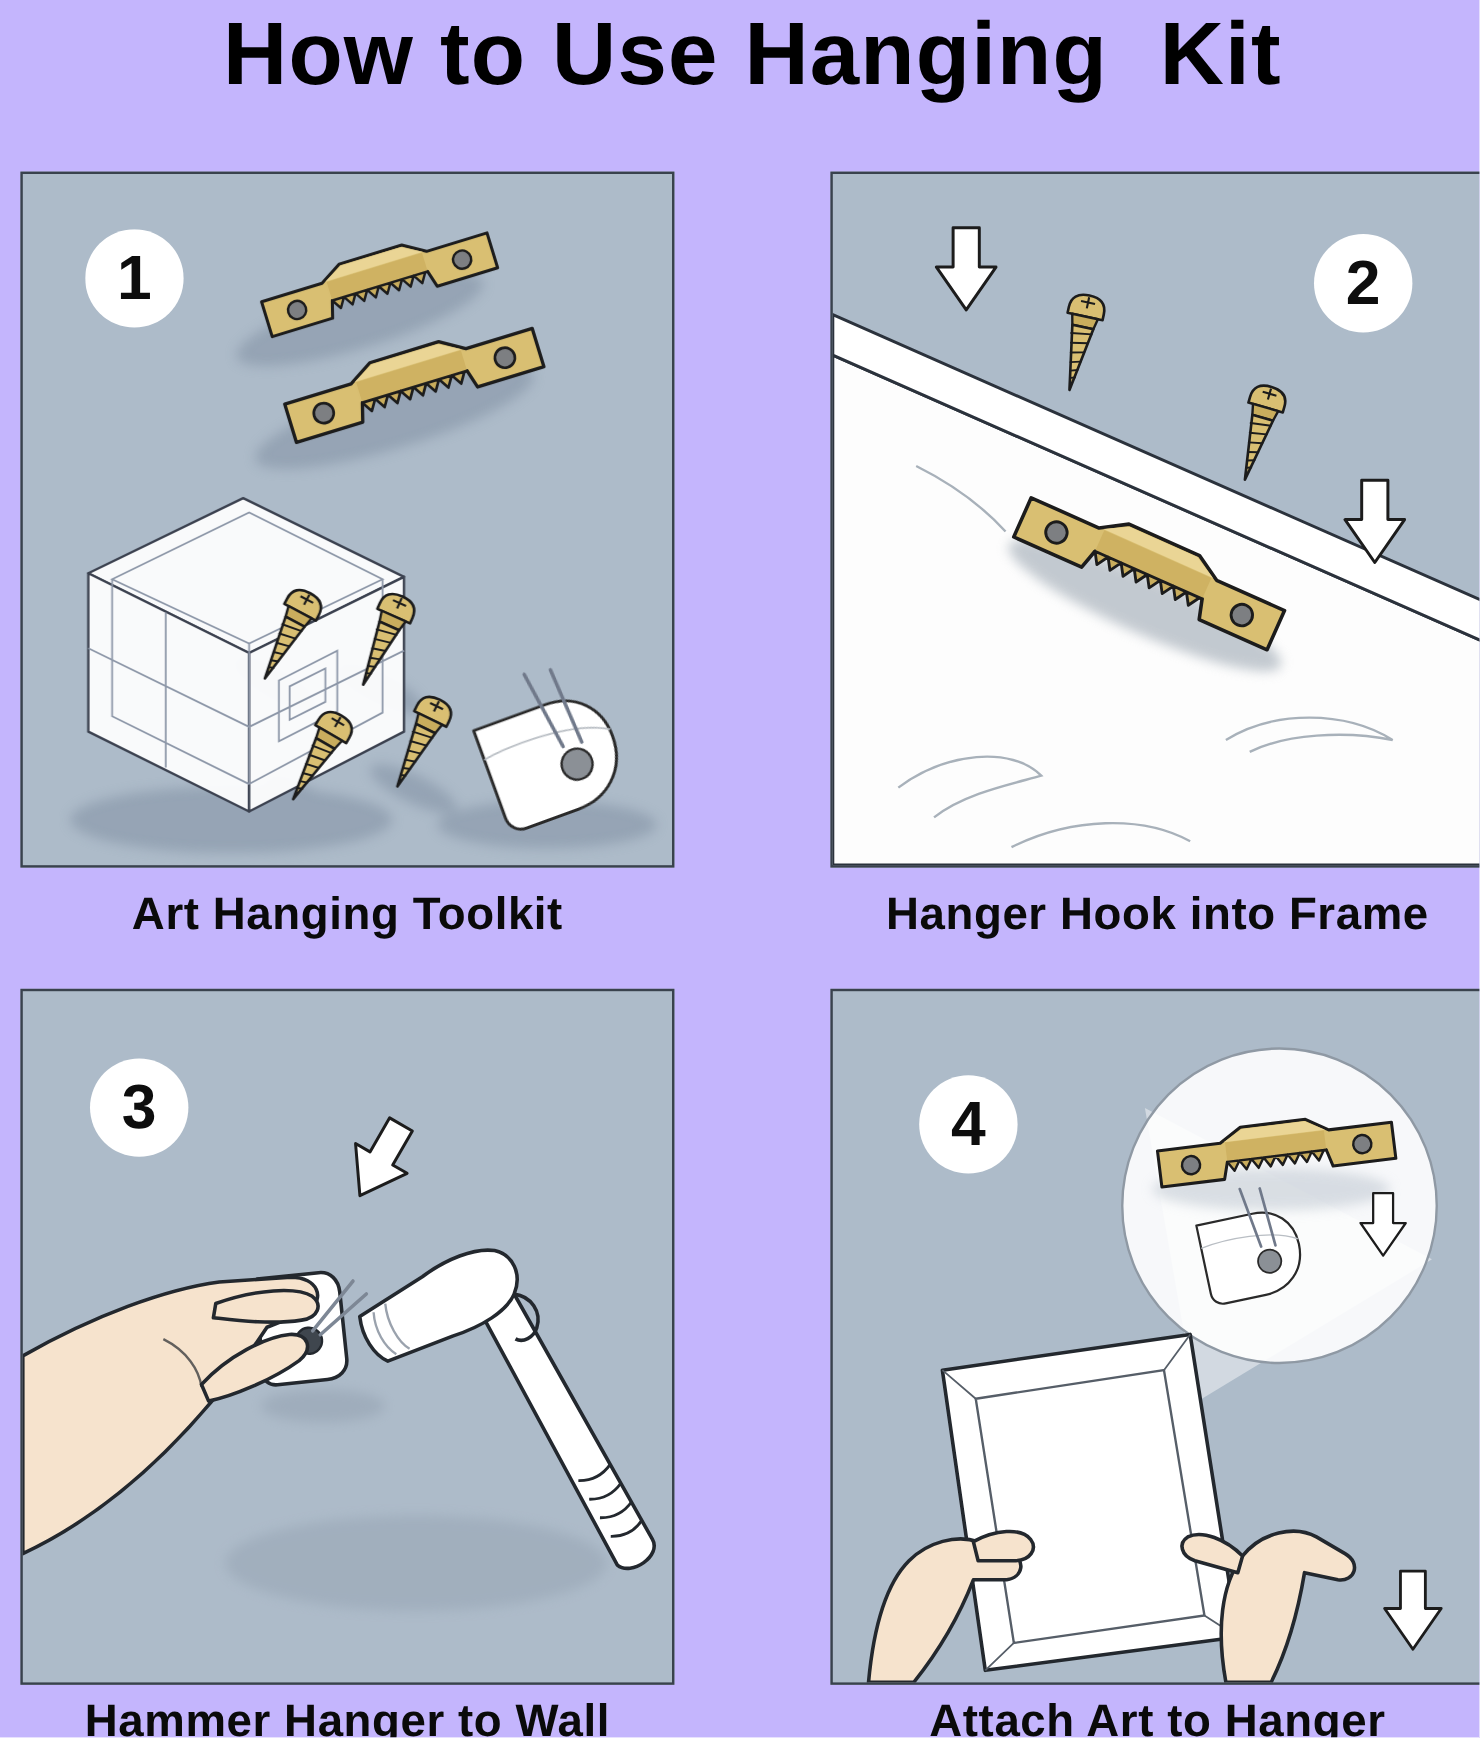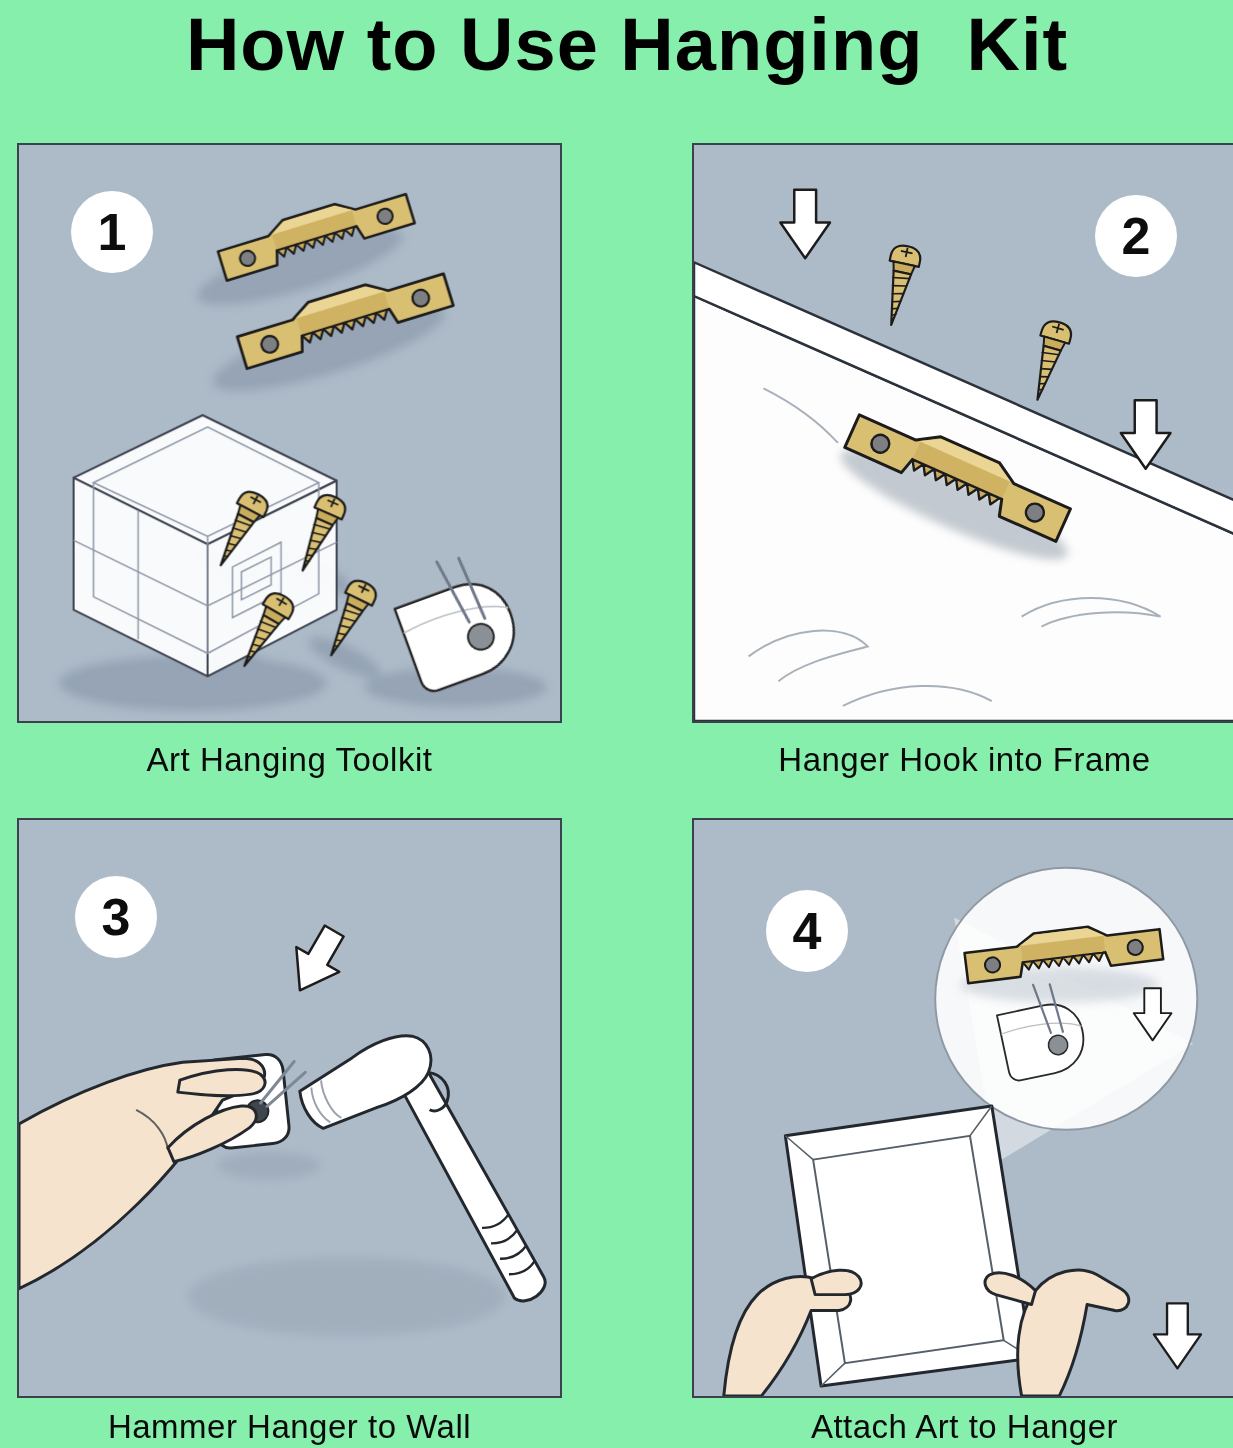--- a/index.html
+++ b/index.html
@@ -1,21 +1,21 @@
 <!DOCTYPE html>
 <html><head>
 <meta charset="utf-8">
 <style>
   * { margin:0; padding:0; box-sizing:border-box; }
   html,body { background:#ffffff; }
   .sheet {
     position:relative;
     width:1233px; height:1448px;
     margin:0 auto;
-    background:#86efac;
+    background:#c4b5fd;
     font-family:"Liberation Sans", sans-serif;
     overflow:hidden;
     padding-left:21px;
   }
   .titlebar {
     height:143px;
     display:flex; justify-content:center; align-items:flex-start;
     padding-top:6px;
   }
   .page-title {
@@ -43,23 +43,24 @@
     display:flex; align-items:center; justify-content:center;
     font-size:52px; font-weight:700; color:#0d0d0d;
     z-index:2;
   }
   .pos-1 { left:52px; top:46px; }
   .pos-2 { right:58px; top:50px; }
   .pos-3 { left:56px; top:56px; }
   .pos-4 { left:72px; top:70px; }
   .caption {
     text-align:center;
-    font-size:33px; line-height:1.15; color:#0a0a0a;
+    font-size:38px; line-height:1.15; color:#0a0a0a;
     letter-spacing:0.5px;
     padding:18px 0 39px;
+    font-weight:bold;
   }
   .step:nth-child(n+3) .caption { padding:10px 0 0;text-align:center; }
 </style>
 </head>
 <body>
 
 <svg width="0" height="0" style="position:absolute" aria-hidden="true">
   <defs>
     <filter id="soft" x="-30%" y="-30%" width="160%" height="160%">
       <feGaussianBlur stdDeviation="5"></feGaussianBlur>

